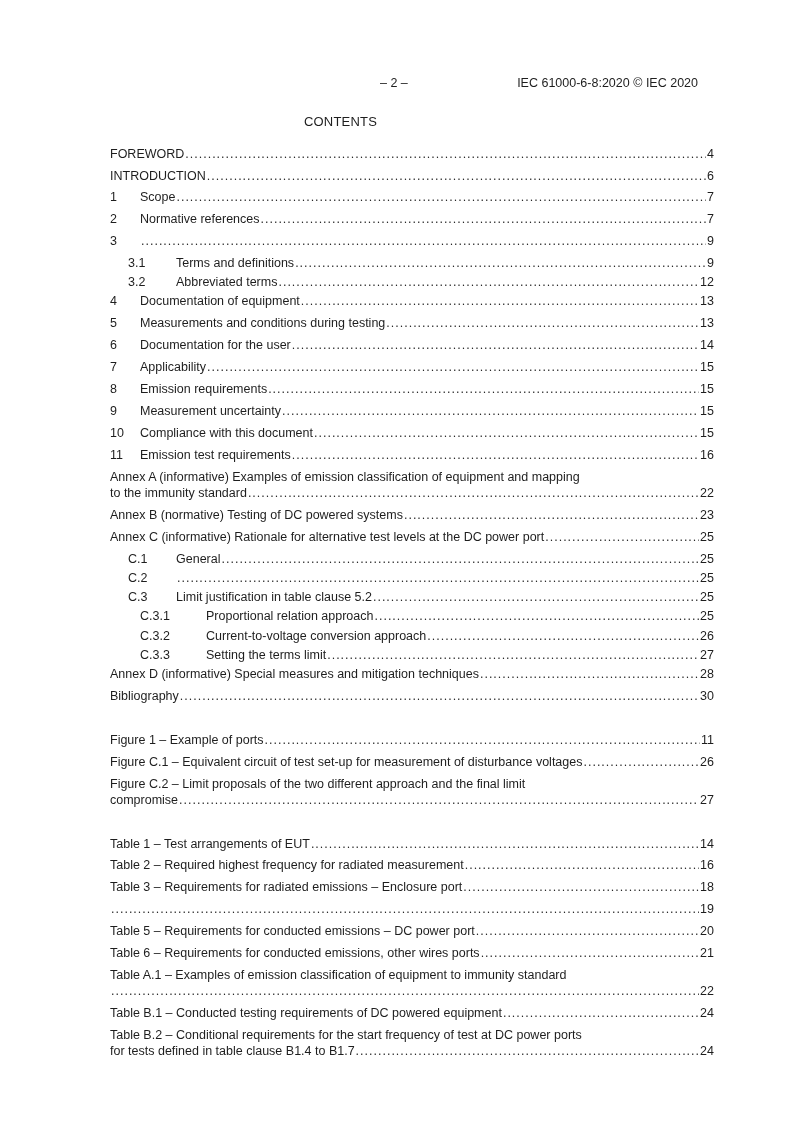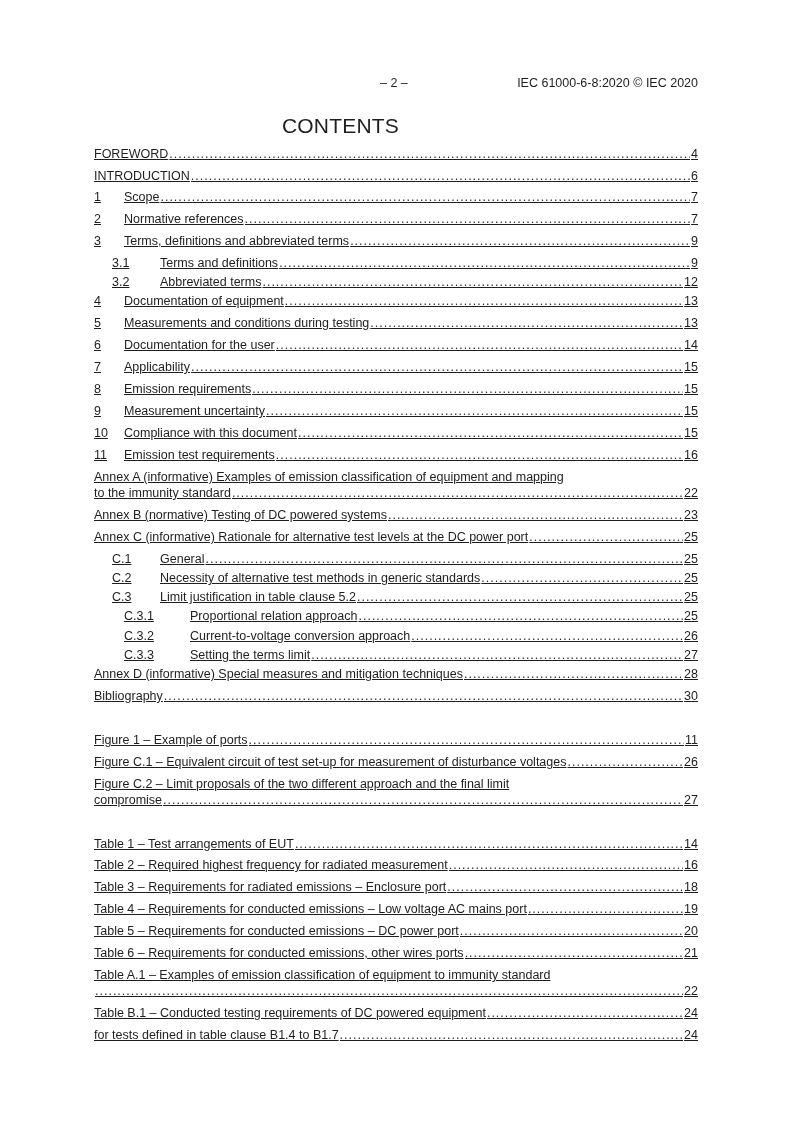--- a/index.html
+++ b/index.html
@@ -8,28 +8,28 @@
     font-family: "Liberation Sans", sans-serif; color: #1e1e1e;
   }
   .page-header {
     position: absolute; top: 76px; left: 0; width: 793px; height: 16px;
     font-size: 12.5px;
   }
   .page-number { position: absolute; left: 380px; top: 0; }
   .doc-ref { position: absolute; right: 95px; top: 0; }
   .contents-title {
     position: absolute; top: 114px; left: 0; width: 681px; text-align: center;
-    font-size: 21px; letter-spacing: 0.2px;
+    font-size: 13px; letter-spacing: 0.2px;
   }
   .toc {
     position: absolute; left: 94px; width: 604px; font-size: 12.5px;
   }
   .toc-entry {
-    position: absolute; left: 0; width: 604px; height: 16px; line-height: 16px;
-    display: flex; align-items: flex-end; white-space: nowrap; text-decoration: underline;
+    position: absolute; left: 16px; width: 604px; height: 16px; line-height: 16px;
+    display: flex; align-items: flex-end; white-space: nowrap;
   }
   .toc-entry.two-line { height: 32px; display: block; }
   .toc-entry .num { display: inline-block; flex: none; }
   .toc-entry .title { flex: none; }
   .toc-entry .leader {
     flex: 1 1 auto; overflow: hidden; margin: 0 1px;
     letter-spacing: 1px; color: #2a2a2a;
   }
   .toc-entry .leader::after {
     content: "......................................................................................................................................................................................................................................................................................";
@@ -71,21 +71,20 @@
       <span class="page">7</span>
   </div>
   <div class="toc-entry lvl1" style="top:211px">
     <span class="num">2</span>
       <span class="title">Normative references</span>
       <span class="leader"></span>
       <span class="page">7</span>
   </div>
   <div class="toc-entry lvl1" style="top:233px">
     <span class="num">3</span>
-      <span class="title">Terms, definitions and abbreviated terms</span>
       <span class="leader"></span>
       <span class="page">9</span>
   </div>
   <div class="toc-entry lvl2" style="top:255px">
     <span class="num">3.1</span>
       <span class="title">Terms and definitions</span>
       <span class="leader"></span>
       <span class="page">9</span>
   </div>
   <div class="toc-entry lvl2" style="top:274px">
@@ -162,21 +161,20 @@
       <span class="page">25</span>
   </div>
   <div class="toc-entry lvl2" style="top:551px">
     <span class="num">C.1</span>
       <span class="title">General</span>
       <span class="leader"></span>
       <span class="page">25</span>
   </div>
   <div class="toc-entry lvl2" style="top:570px">
     <span class="num">C.2</span>
-      <span class="title">Necessity of alternative test methods in generic standards</span>
       <span class="leader"></span>
       <span class="page">25</span>
   </div>
   <div class="toc-entry lvl2" style="top:589px">
     <span class="num">C.3</span>
       <span class="title">Limit justification in table clause 5.2</span>
       <span class="leader"></span>
       <span class="page">25</span>
   </div>
   <div class="toc-entry lvl3" style="top:608px">
@@ -236,21 +234,20 @@
     <span class="title">Table 2 – Required highest frequency for radiated measurement</span>
       <span class="leader"></span>
       <span class="page">16</span>
   </div>
   <div class="toc-entry" style="top:879px">
     <span class="title">Table 3 – Requirements for radiated emissions – Enclosure port</span>
       <span class="leader"></span>
       <span class="page">18</span>
   </div>
   <div class="toc-entry" style="top:901px">
-    <span class="title">Table 4 – Requirements for conducted emissions – Low voltage AC mains port</span>
       <span class="leader"></span>
       <span class="page">19</span>
   </div>
   <div class="toc-entry" style="top:923px">
     <span class="title">Table 5 – Requirements for conducted emissions – DC power port</span>
       <span class="leader"></span>
       <span class="page">20</span>
   </div>
   <div class="toc-entry" style="top:945px">
     <span class="title">Table 6 – Requirements for conducted emissions, other wires ports</span>
@@ -263,19 +260,20 @@
         <span class="leader"></span>
         <span class="page">22</span>
       </div>
   </div>
   <div class="toc-entry" style="top:1005px">
     <span class="title">Table B.1 – Conducted testing requirements of DC powered equipment</span>
       <span class="leader"></span>
       <span class="page">24</span>
   </div>
   <div class="toc-entry two-line" style="top:1027px">
+    <div style="height:16px;line-height:16px;">Table B.2 – Conditional requirements for the start frequency of test at DC  power ports</div>
     <div class="line2">
         <span class="title">for tests defined in table clause B1.4 to B1.7</span>
         <span class="leader"></span>
         <span class="page">24</span>
       </div>
   </div>
 </div>
 
 </body></html>

